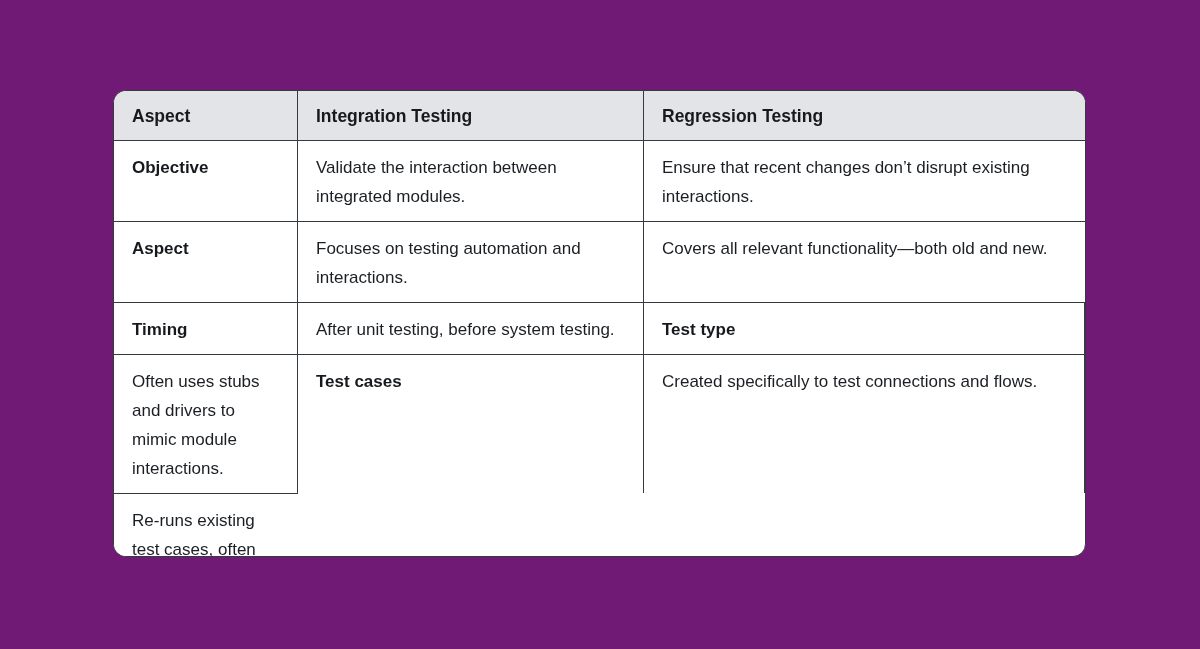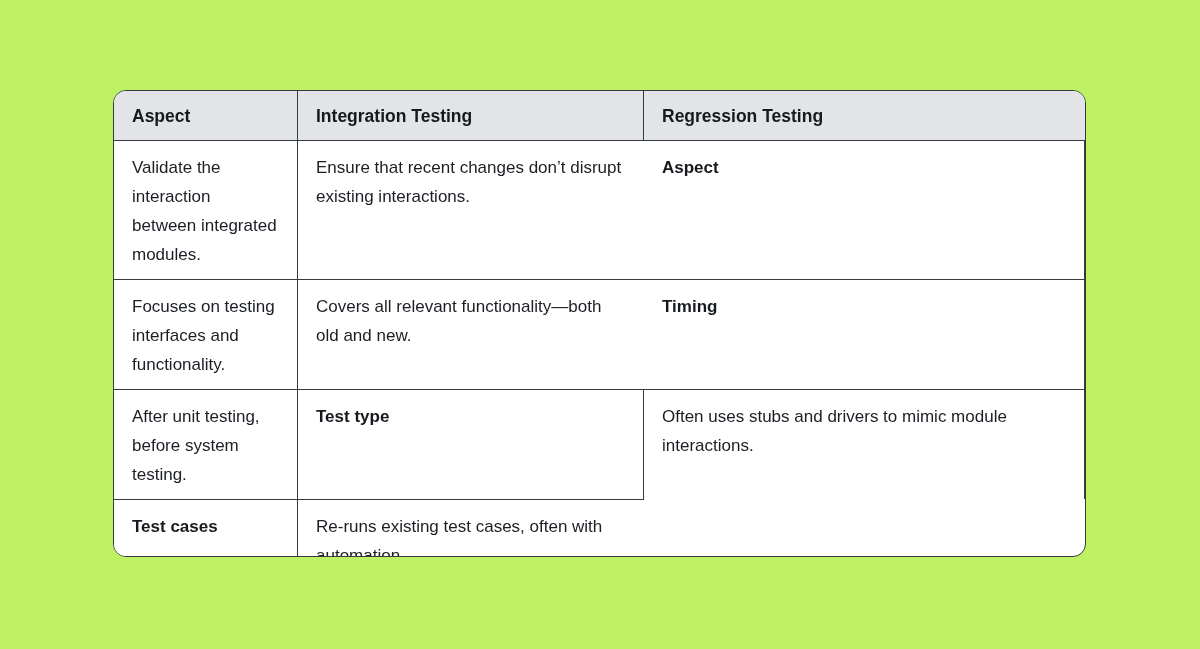--- a/index.html
+++ b/index.html
@@ -7,21 +7,21 @@
     width: 1200px;
     height: 649px;
     font-family: "Liberation Sans", "DejaVu Sans", sans-serif;
     background: #f4f5f7;
     overflow: hidden;
   }
   .canvas {
     position: relative;
     width: 1200px;
     height: 649px;
-    background: #bef264;
+    background: #701a75;
     padding-left: 8px;
   }
   .table-wrap {
     position: absolute;
     left: 113px;
     top: 90px;
     width: 973px;
     height: 467px;
     background: #ffffff;
     border: 1.5px solid #343a40;
@@ -59,31 +59,33 @@
 <body>
 
 <div class="canvas">
   <div class="table-wrap">
     <div class="grid">
 
       <div class="cell header col-0">Aspect</div>
       <div class="cell header col-1">Integration Testing</div>
       <div class="cell header col-2">Regression Testing</div>
 
+      <div class="cell aspect col-0">Objective</div>
       <div class="cell col-1">Validate the interaction between integrated modules.</div>
       <div class="cell col-2">Ensure that recent changes don’t disrupt existing interactions.</div>
 
       <div class="cell aspect col-0">Aspect</div>
-      <div class="cell col-1">Focuses on testing interfaces and functionality.</div>
+      <div class="cell col-1">Focuses on testing automation and interactions.</div>
       <div class="cell col-2">Covers all relevant functionality—both old and new.</div>
 
       <div class="cell aspect col-0">Timing</div>
       <div class="cell col-1">After unit testing, before system testing.</div>
 
       <div class="cell aspect col-0">Test type</div>
       <div class="cell col-1">Often uses stubs and drivers to mimic module interactions.</div>
 
       <div class="cell aspect col-0">Test cases</div>
+      <div class="cell col-1">Created specifically to test connections and flows.</div>
       <div class="cell col-2">Re-runs existing test cases, often with automation.</div>
 
     </div>
   </div>
 </div>
 
 </body></html>

